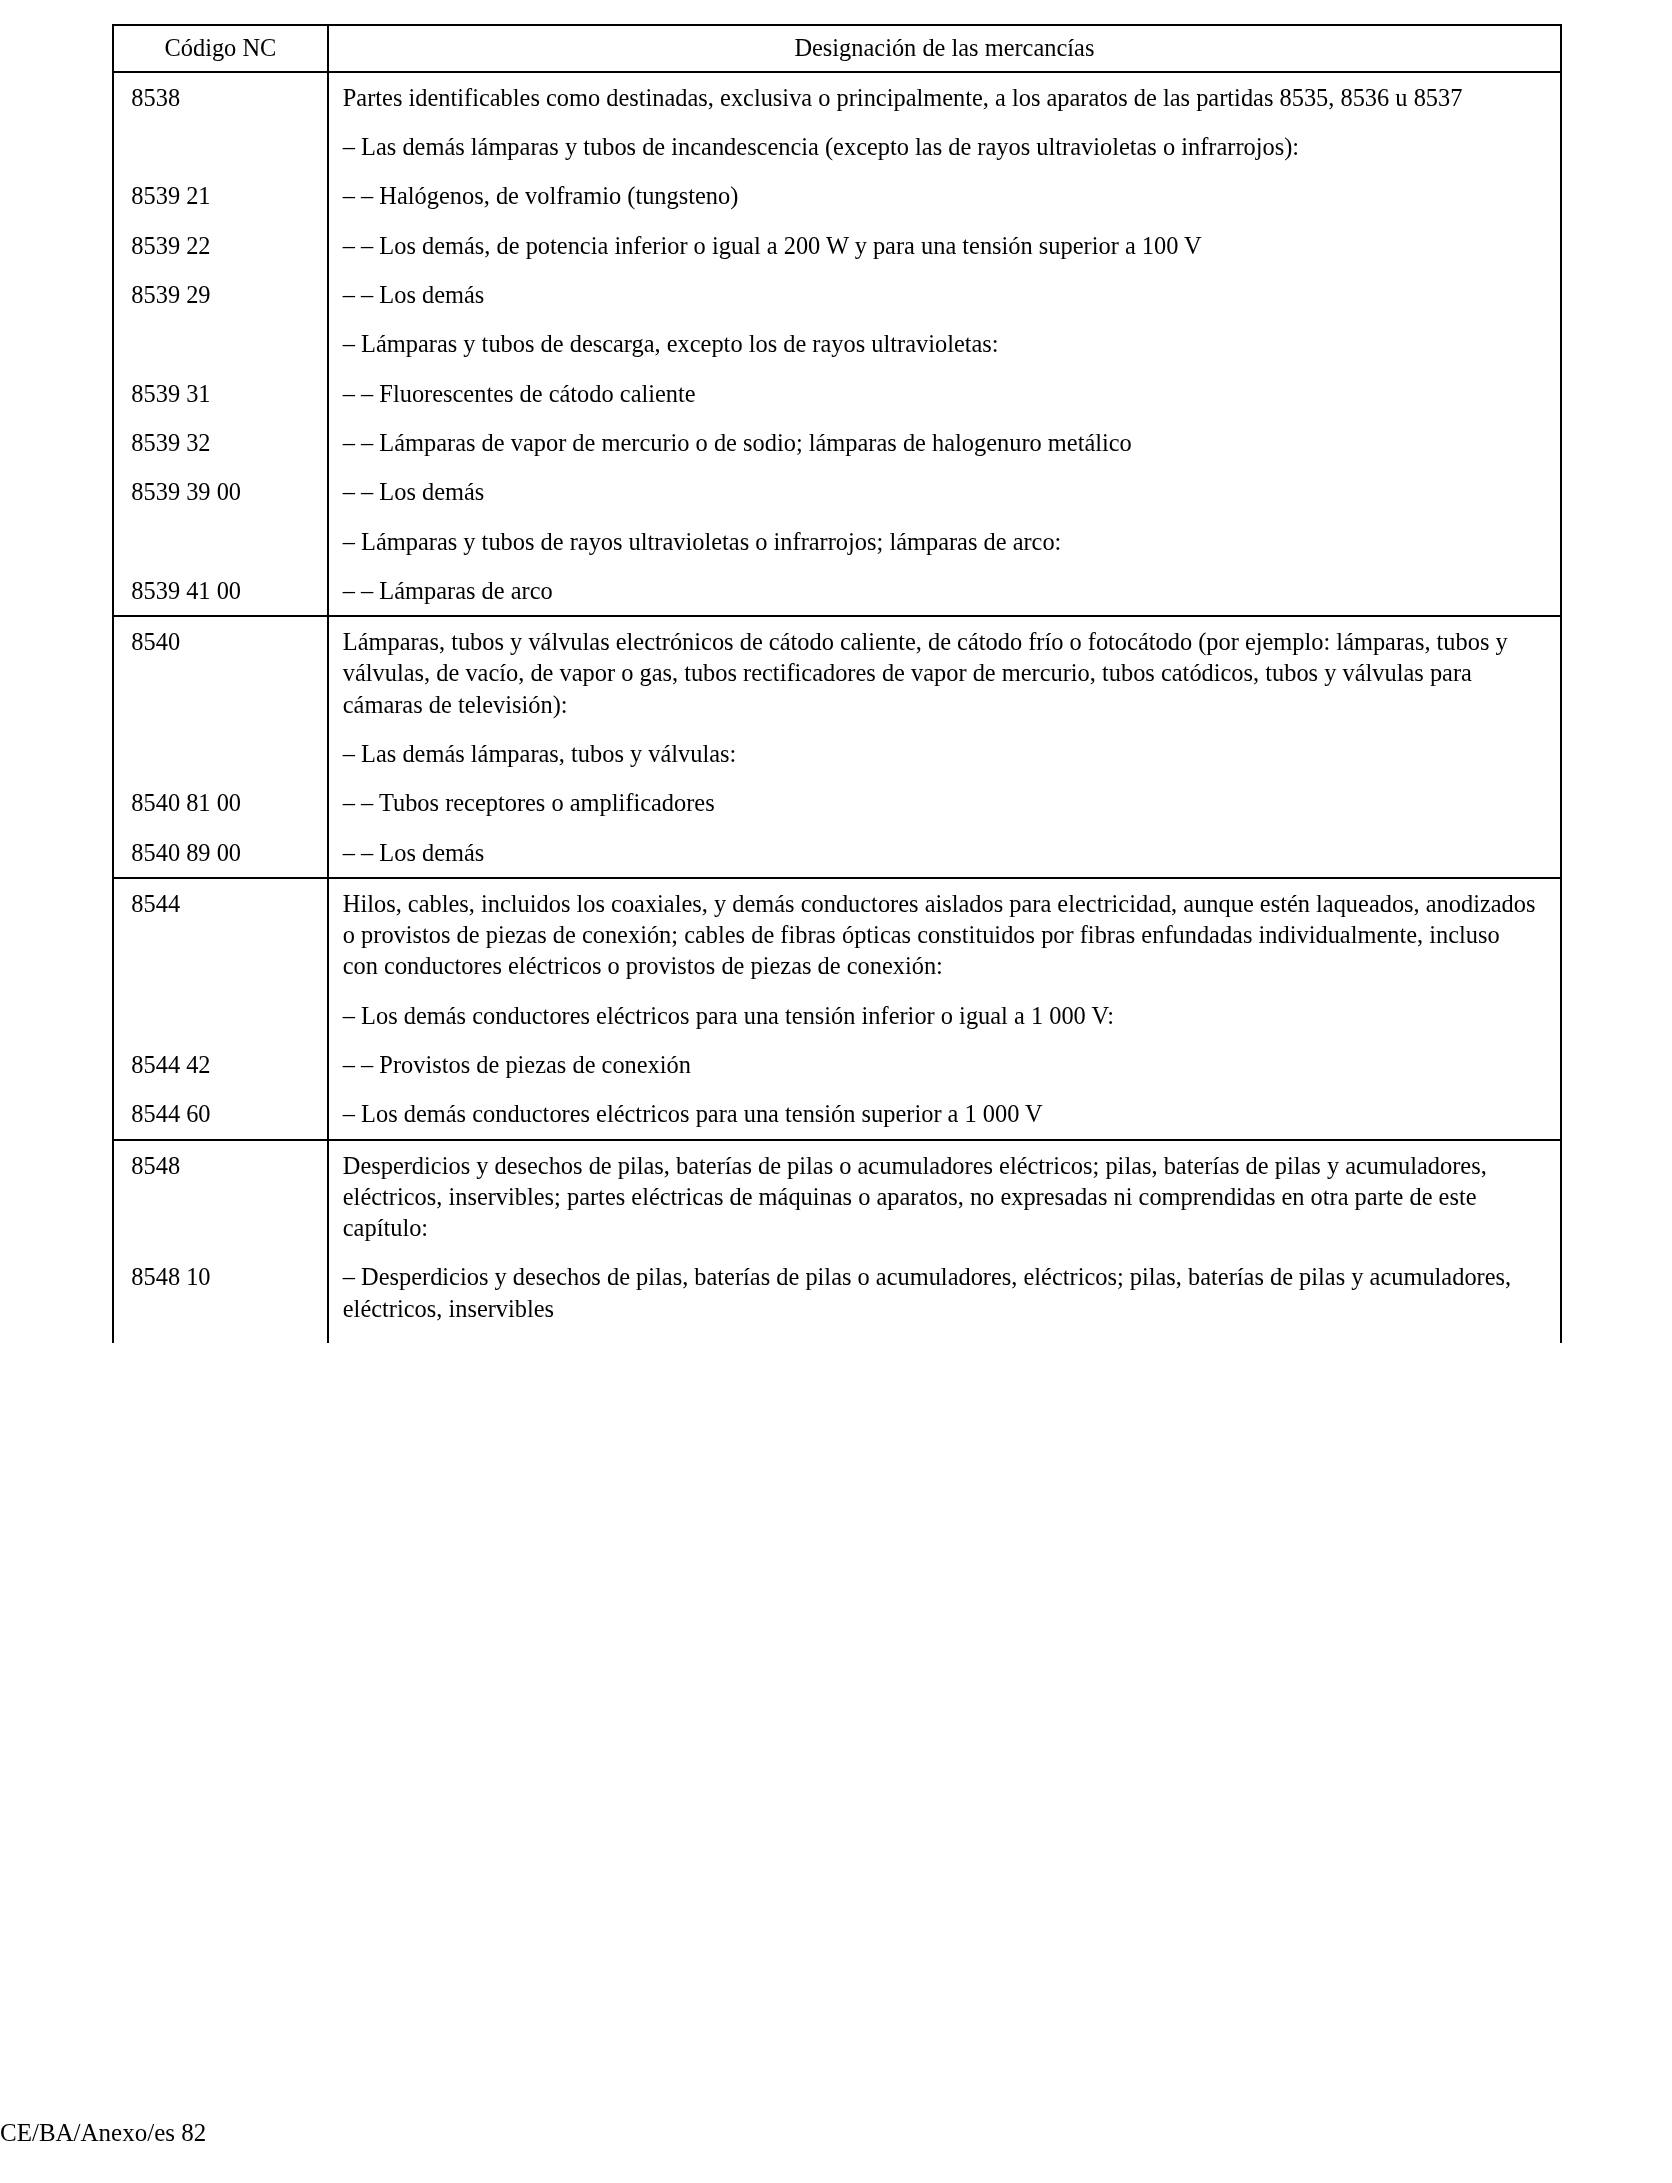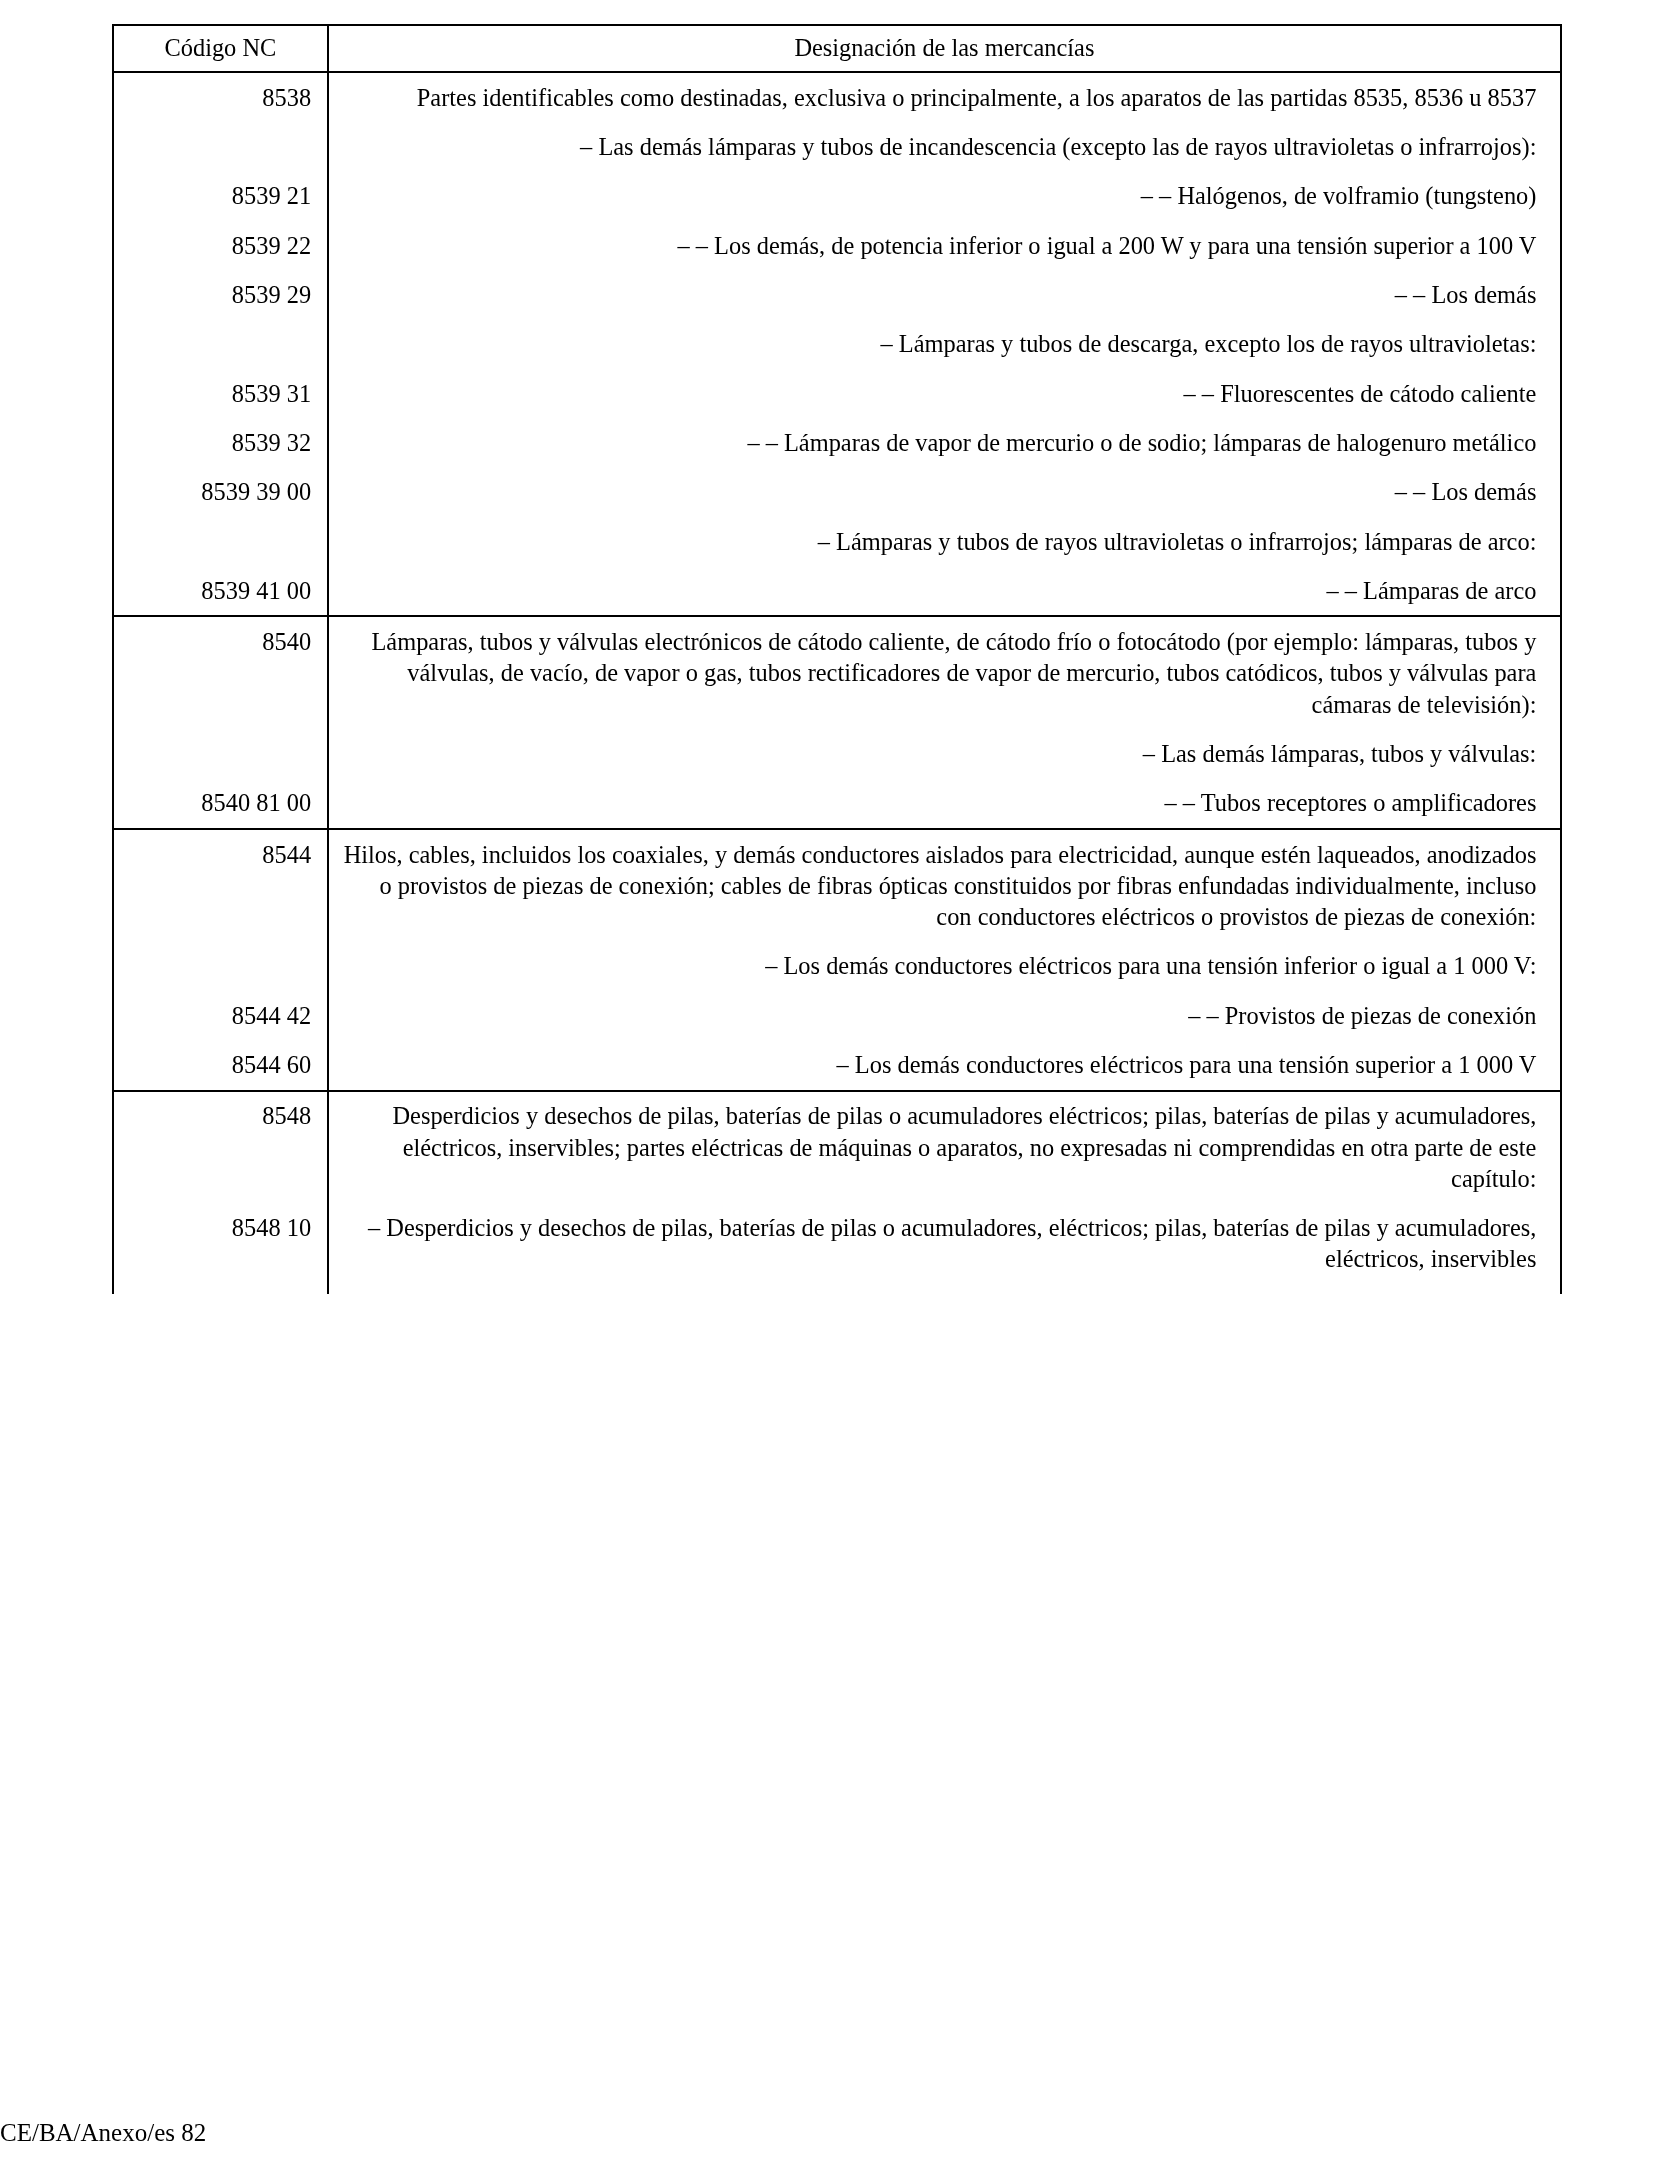--- a/index.html
+++ b/index.html
@@ -40,21 +40,20 @@
     border-bottom: 2.4px solid #000;
     font-size: 24.4px;
   }
   th.code-col {
     border-right: 2.4px solid #000;
     width: 197px;
   }
   td {
     vertical-align: top;
     padding: 8.7px 15.7px 9.4px 15.7px;
-    text-align: right;
   }
   td.code {
     border-right: 2.4px solid #000;
     padding-left: 17.3px;
     white-space: nowrap;
   }
   td.desc {
     padding-left: 14px;
     padding-right: 23.6px;
   }
@@ -135,20 +134,24 @@
           <td class="desc">Lámparas, tubos y válvulas electrónicos de cátodo caliente, de cátodo frío o fotocátodo (por ejemplo: lámparas, tubos y válvulas, de vacío, de vapor o gas, tubos rectificadores de vapor de mercurio, tubos catódicos, tubos y válvulas para cámaras de televisión):</td>
         </tr>
         <tr>
           <td class="code"></td>
           <td class="desc">– Las demás lámparas, tubos y válvulas:</td>
         </tr>
         <tr>
           <td class="code">8540 81 00</td>
           <td class="desc">– – Tubos receptores o amplificadores</td>
         </tr>
+        <tr>
+          <td class="code">8540 89 00</td>
+          <td class="desc">– – Los demás</td>
+        </tr>
         <tr class="group-start">
           <td class="code">8544</td>
           <td class="desc">Hilos, cables, incluidos los coaxiales, y demás conductores aislados para electricidad, aunque estén laqueados, anodizados o provistos de piezas de conexión; cables de fibras ópticas constituidos por fibras enfundadas individualmente, incluso con conductores eléctricos o provistos de piezas de conexión:</td>
         </tr>
         <tr>
           <td class="code"></td>
           <td class="desc">– Los demás conductores eléctricos para una tensión inferior o igual a 1 000 V:</td>
         </tr>
         <tr>
           <td class="code">8544 42</td>

